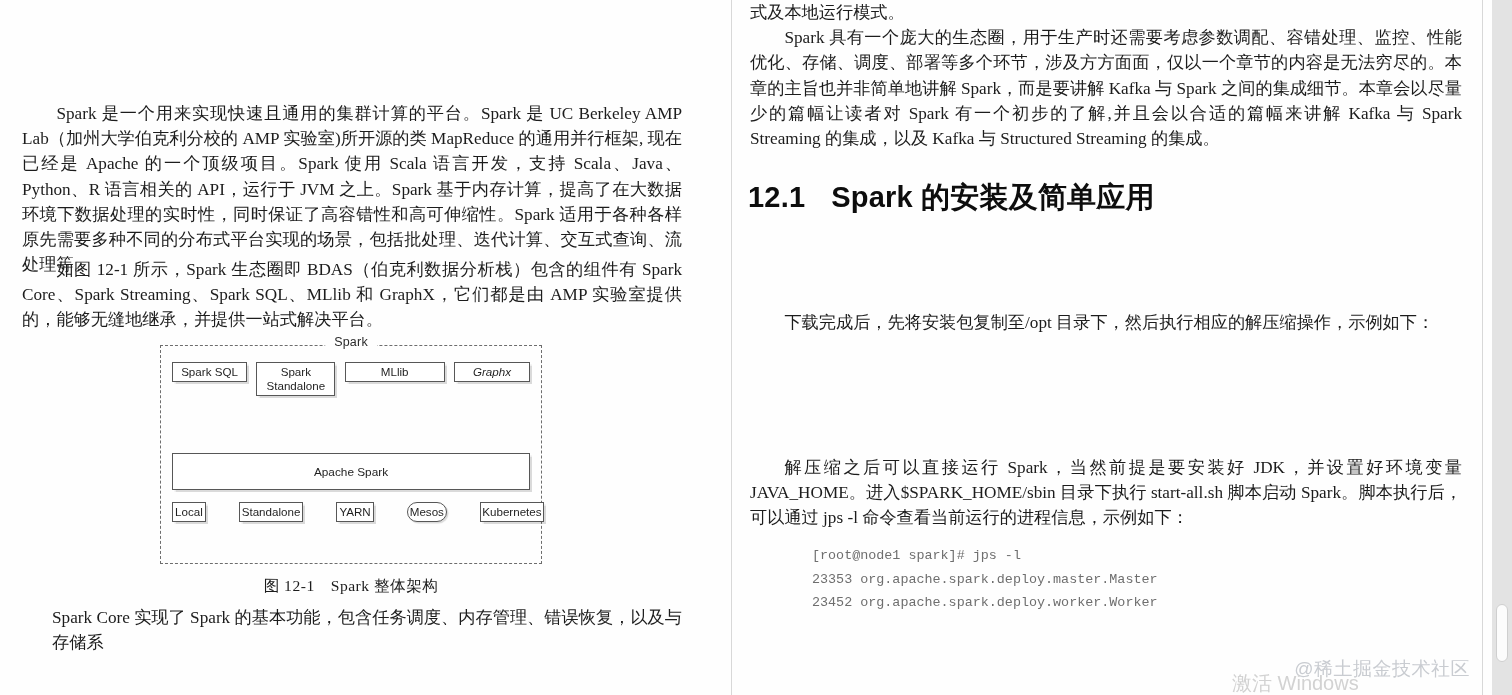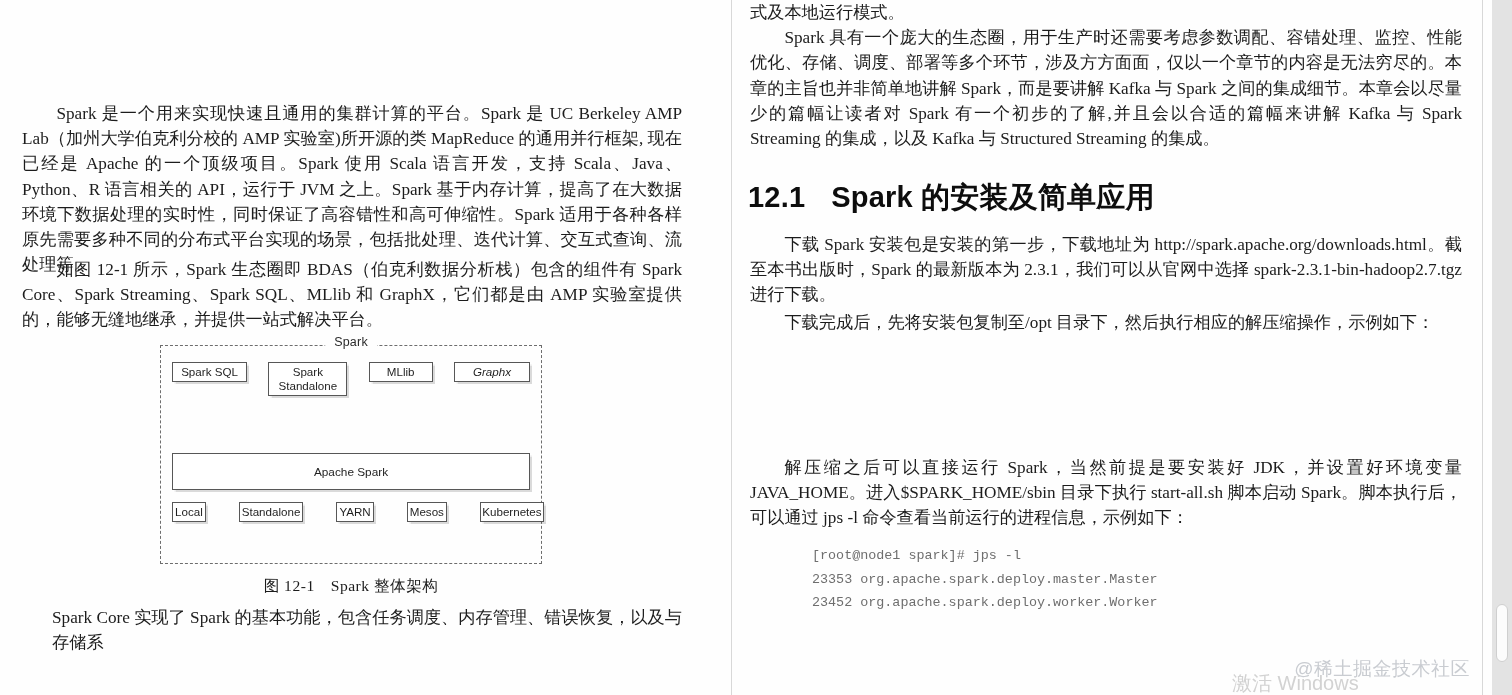--- a/index.html
+++ b/index.html
@@ -137,38 +137,38 @@
     font-family: "Liberation Sans", "DejaVu Sans", sans-serif;
     font-size: 11.6px;
     color: #1f1f1f;
     line-height: 14px;
     box-shadow: 1.5px 1.5px 1px rgba(0,0,0,0.14);
     box-sizing: border-box;
     padding: 2px;
   }
   .fig-box.b-sparksql   { width: 75px; }
   .fig-box.b-streaming  { width: 79px; }
-  .fig-box.b-mllib      { width: 64px; }
+  .fig-box.b-mllib      { width: 100px; }
   .fig-box.b-graphx     { width: 76px; font-style: italic; }
 
   .fig-box.wide {
     width: 100%;
     height: 37px;
     margin-top: 11px;
     font-size: 11.8px;
   }
   .fig-row.bottom-row {
     height: 44px;
     margin-top: 12px;
     gap: 33px;
   }
   .fig-box.b-local       { width: 60px; }
   .fig-box.b-standalone  { width: 85px; }
   .fig-box.b-yarn        { width: 52px; }
-  .fig-box.b-mesos       { width: 52px; }
+  .fig-box.b-mesos       { width: 52px; border-radius: 18px; }
   .fig-box.b-kubernetes  { width: 64px; }
 
   .fig-caption {
     margin-top: 12px;
     text-align: center;
     font-size: 15.6px;
     font-family: "Liberation Serif", "DejaVu Serif", serif;
     color: #1c1c1c;
     letter-spacing: .5px;
   }
@@ -330,23 +330,20 @@
 
     <div class="r-text-1">
       <p class="body">式及本地运行模式。</p>
       <p class="body indent">Spark 具有一个庞大的生态圈，用于生产时还需要考虑参数调配、容错处理、监控、性能优化、存储、调度、部署等多个环节，涉及方方面面，仅以一个章节的内容是无法穷尽的。本章的主旨也并非简单地讲解 Spark，而是要讲解 Kafka 与 Spark 之间的集成细节。本章会以尽量少的篇幅让读者对 Spark 有一个初步的了解,并且会以合适的篇幅来讲解 Kafka 与 Spark Streaming 的集成，以及 Kafka 与 Structured Streaming 的集成。</p>
     </div>
 
     <div class="heading">
       <span>12.1</span><span class="h-gap"></span><span>Spark 的安装及简单应用</span>
     </div>
 
-    <div class="r-text-2">
-      <p class="body indent">下载 Spark 安装包是安装的第一步，下载地址为 http://spark.apache.org/downloads.html。截至本书出版时，Spark 的最新版本为 2.3.1，我们可以从官网中选择 spark-2.3.1-bin-hadoop2.7.tgz 进行下载。</p>
-    </div>
 
     <div class="r-text-3">
       <p class="body indent">下载完成后，先将安装包复制至/opt 目录下，然后执行相应的解压缩操作，示例如下：</p>
     </div>
 
 
     <div class="r-text-4">
       <p class="body indent">解压缩之后可以直接运行 Spark，当然前提是要安装好 JDK，并设置好环境变量 JAVA_HOME。进入$SPARK_HOME/sbin 目录下执行 start-all.sh 脚本启动 Spark。脚本执行后，可以通过 jps -l 命令查看当前运行的进程信息，示例如下：</p>
     </div>
 

